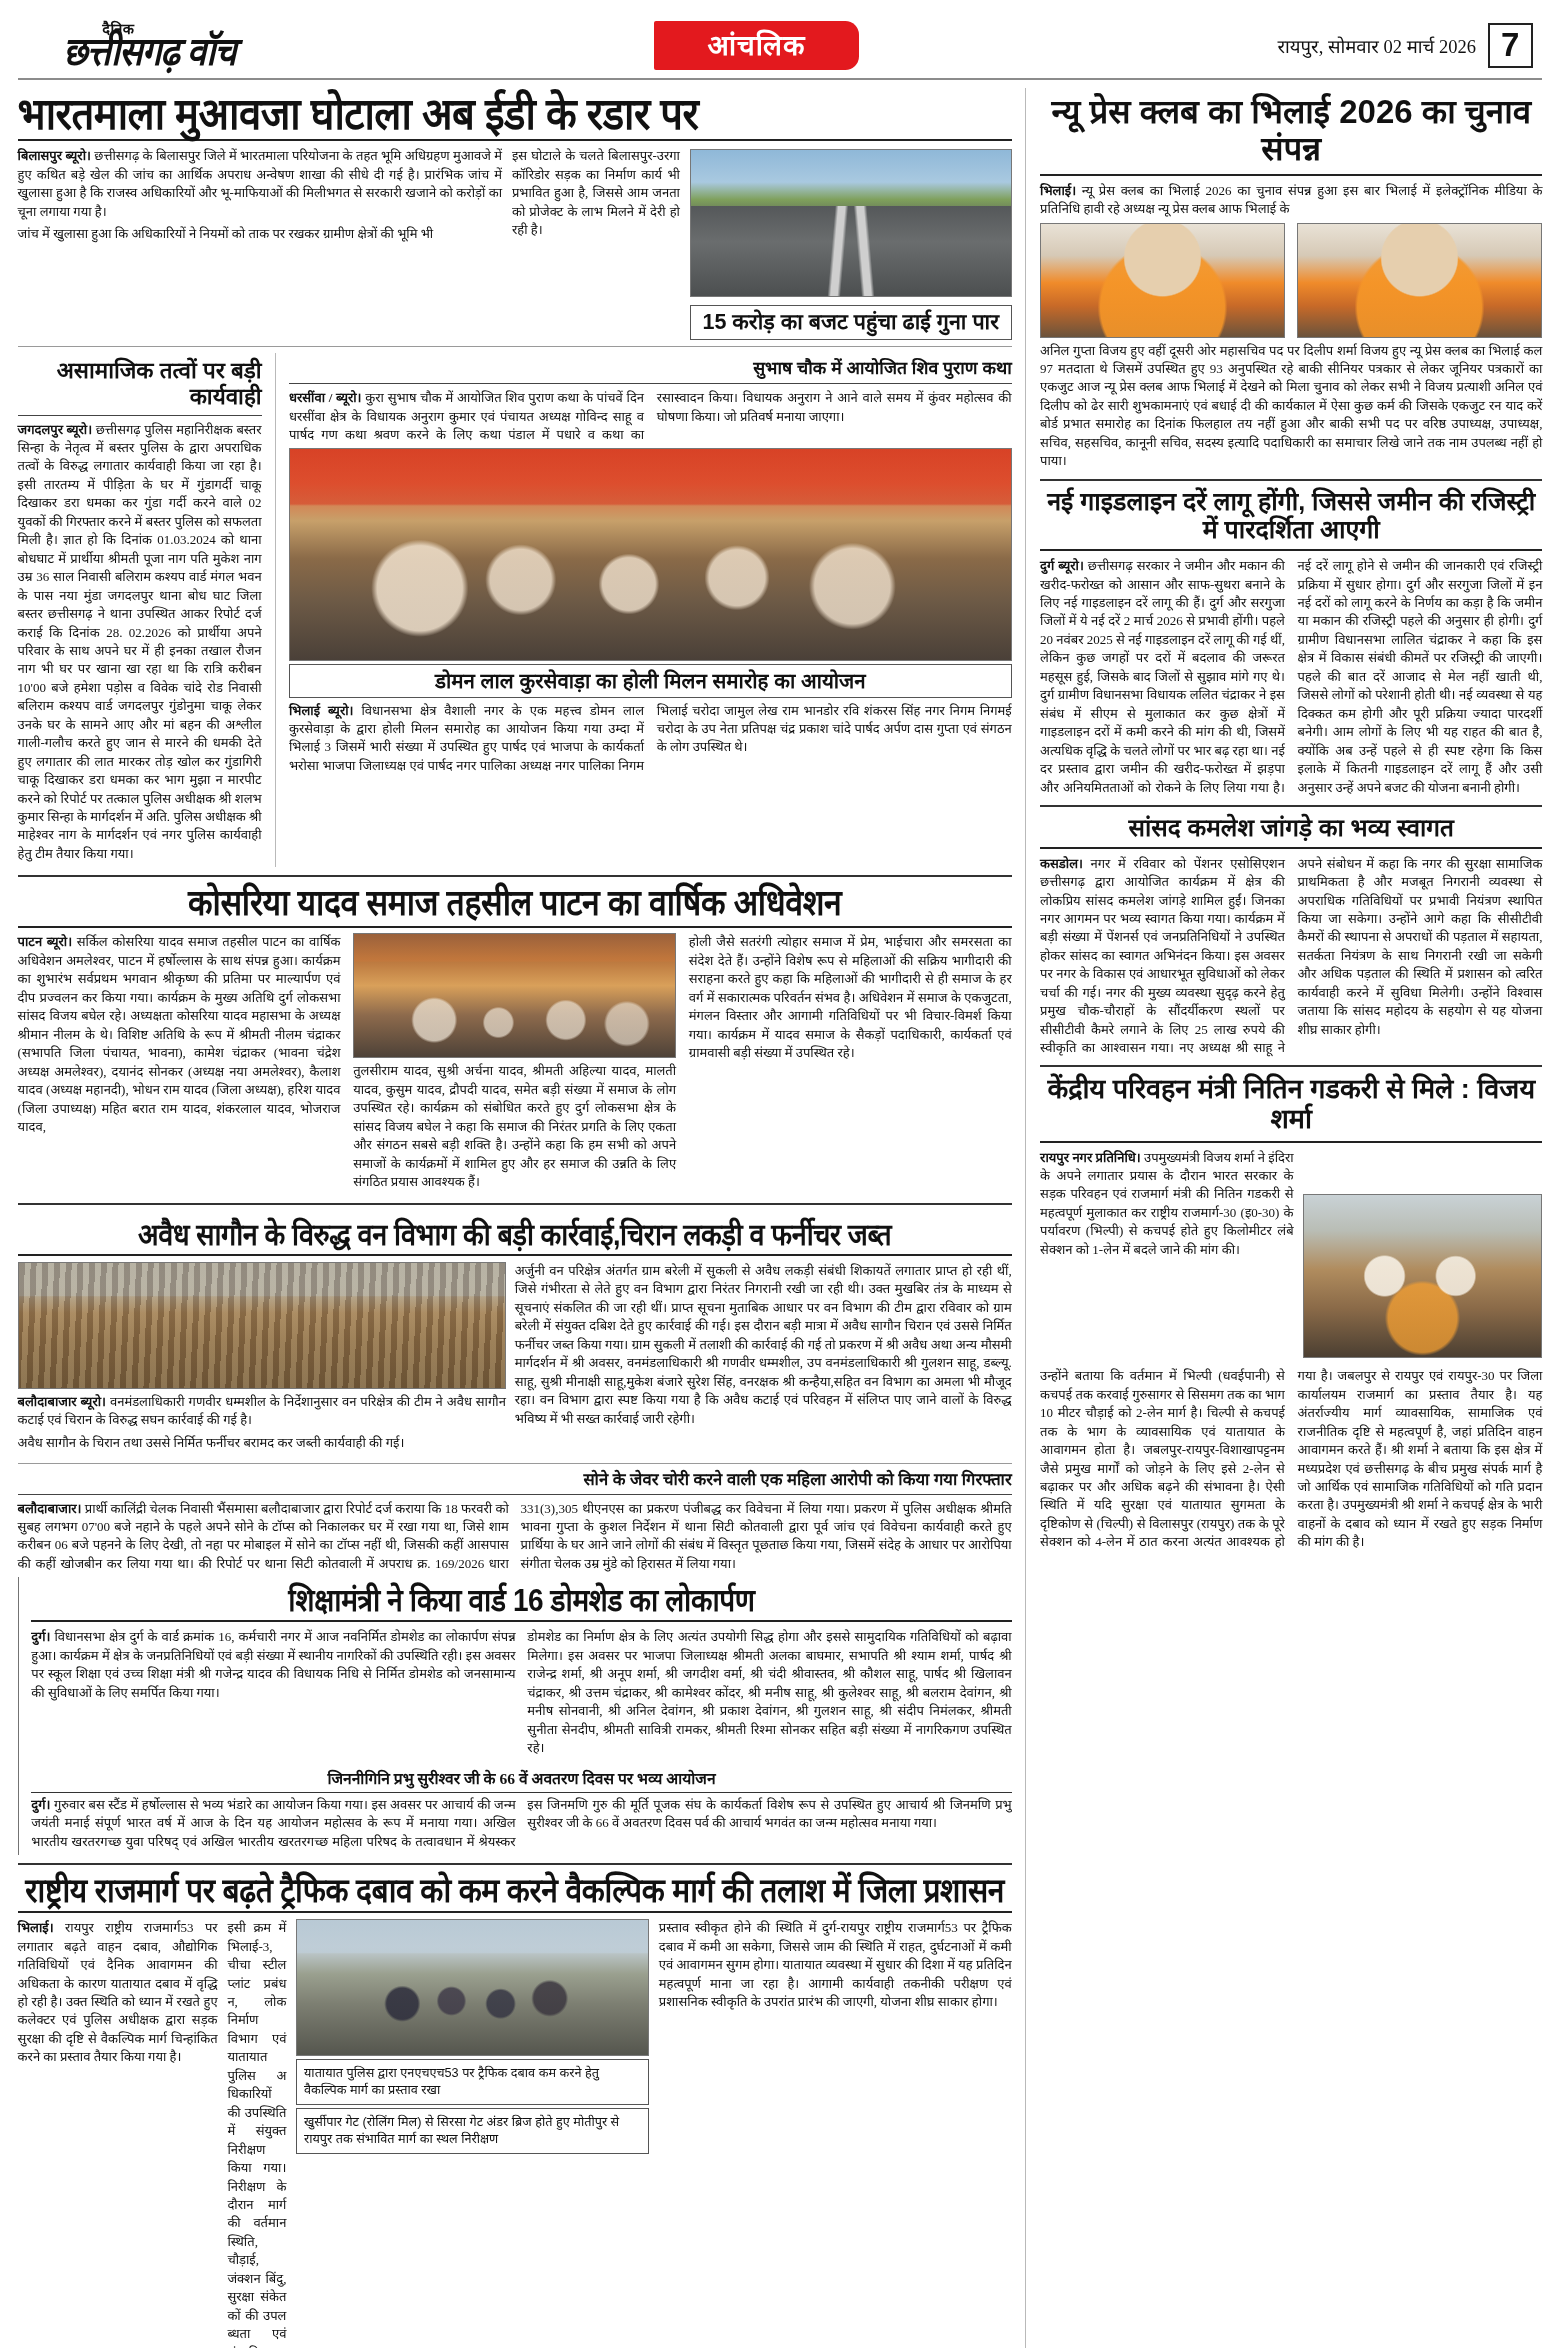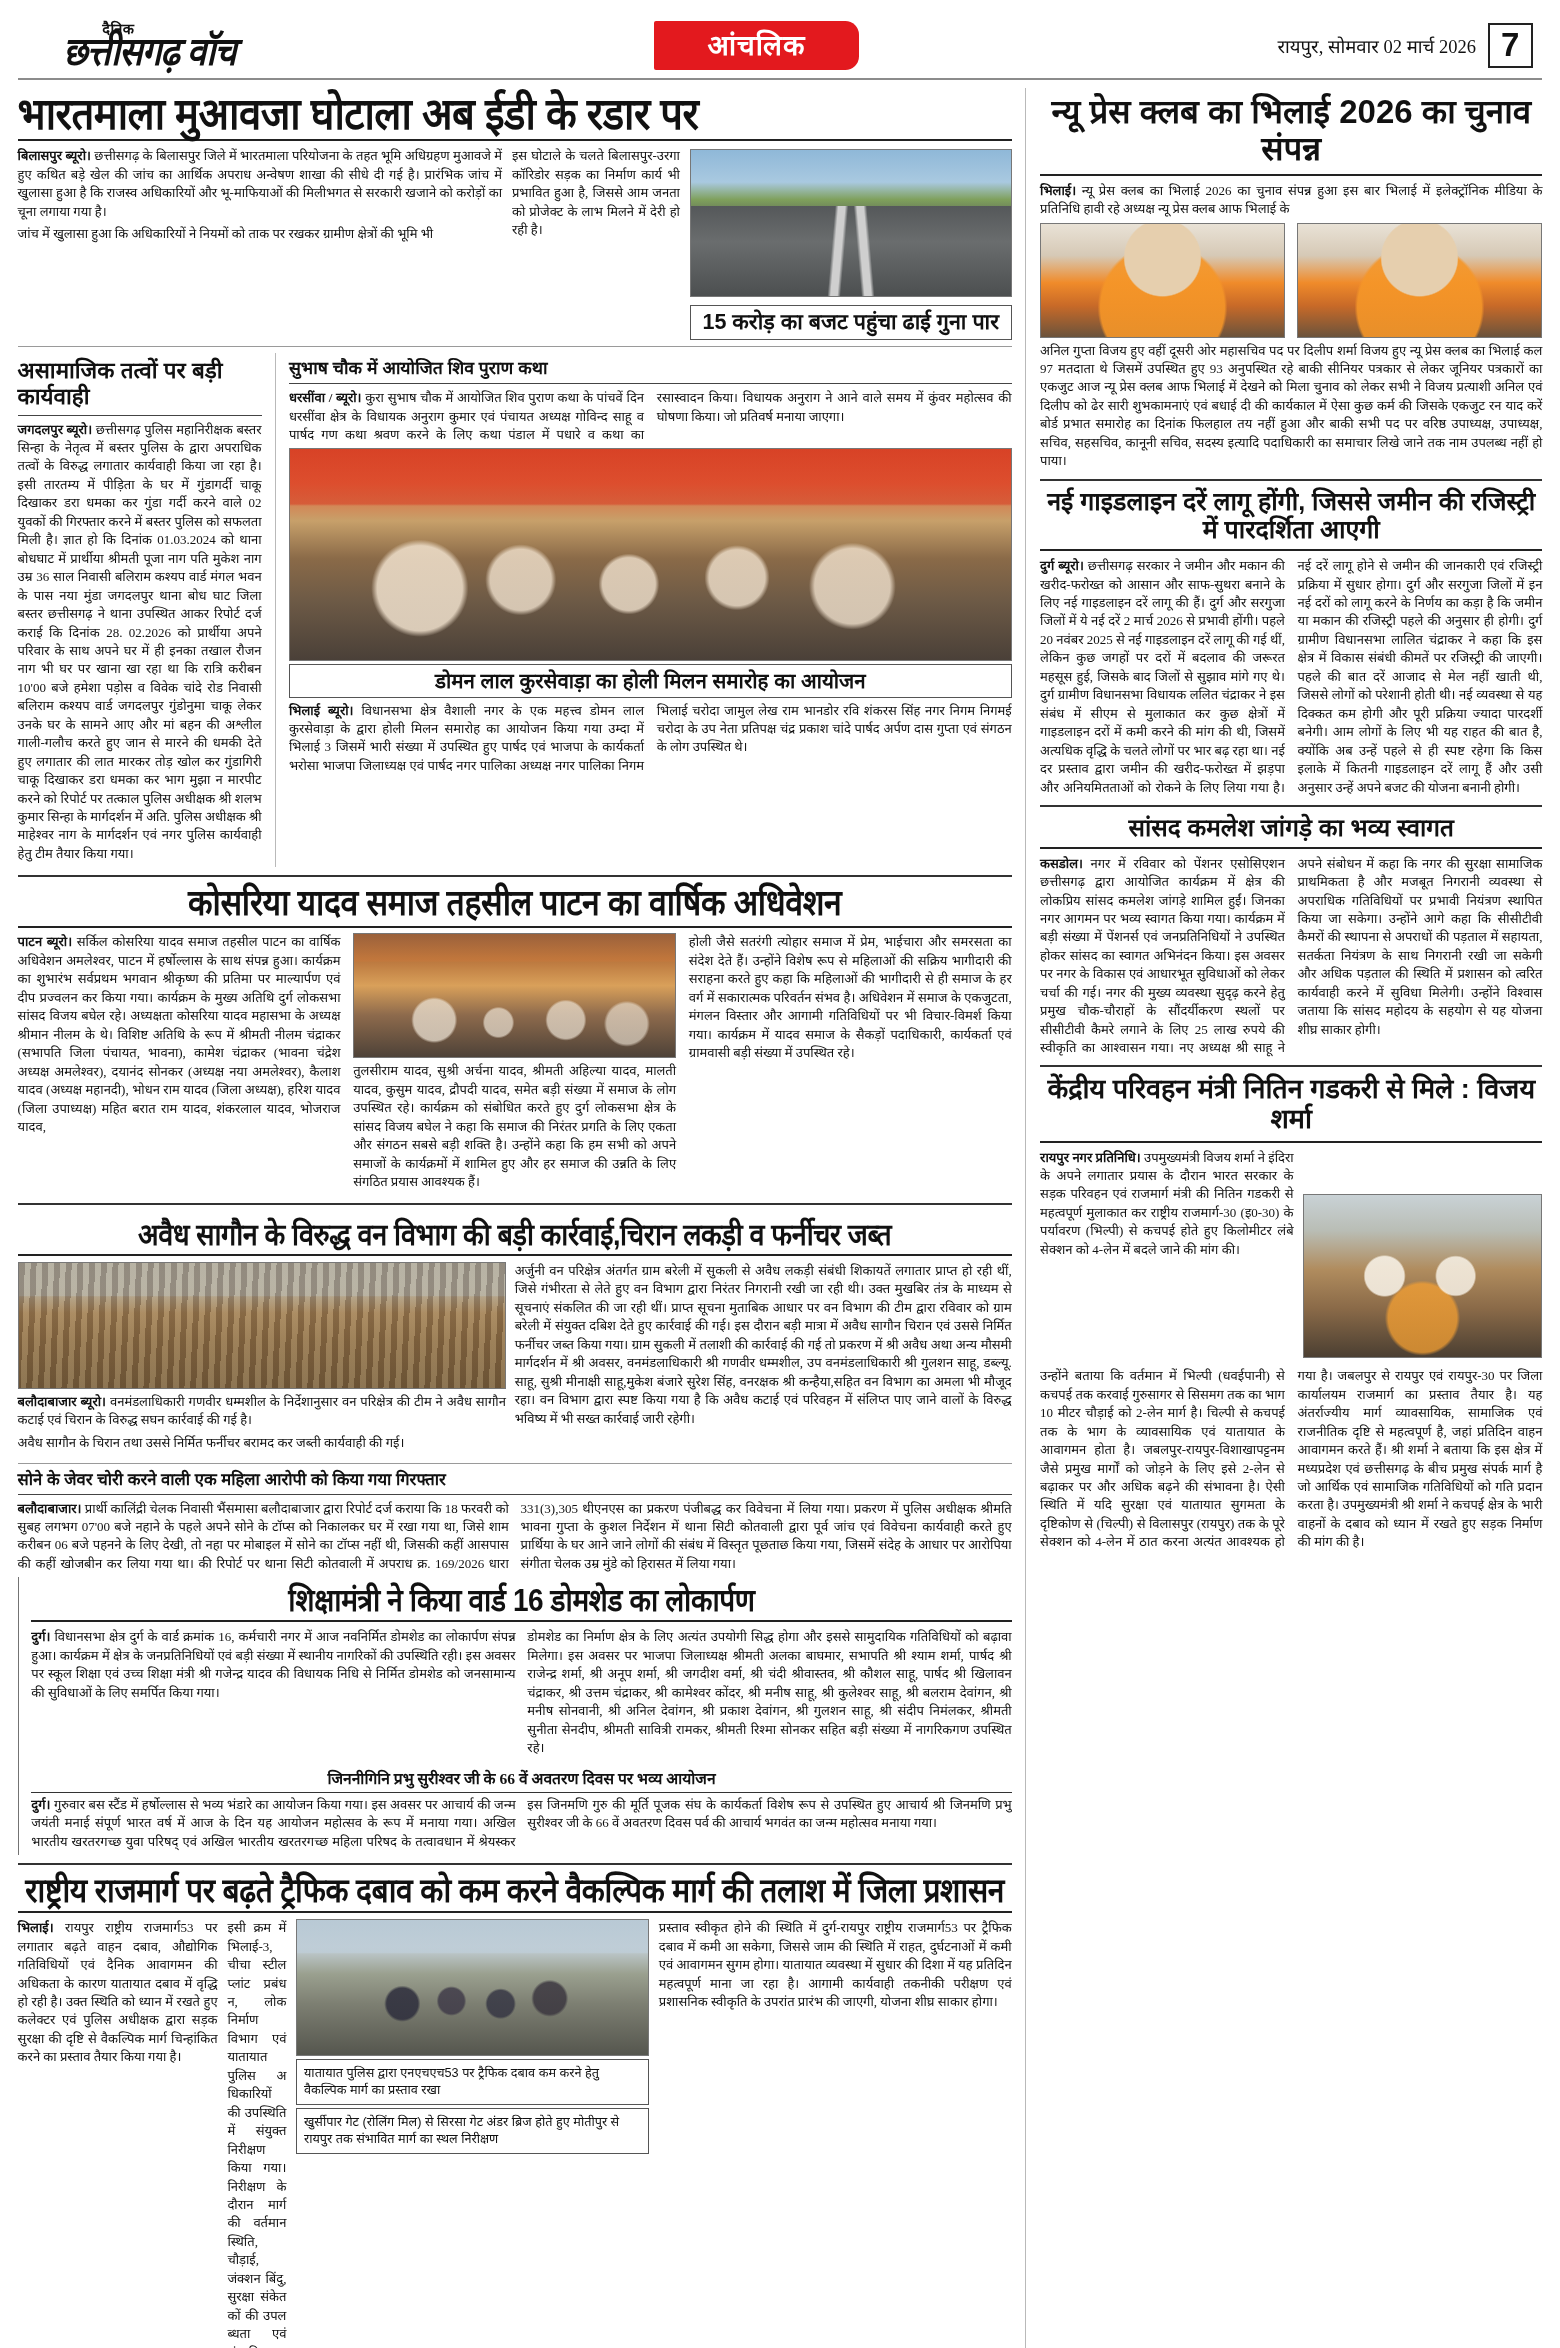--- a/index.html
+++ b/index.html
@@ -63,21 +63,21 @@
   }
   h2.hl {
     font-family: "Liberation Sans", sans-serif;
     font-weight: bold; font-size: 29px; line-height: 1.12;
     text-align: center; margin: 5.9px 0 5.9px 0;
   }
   h2.hl.cond { transform: scaleY(1.12); transform-origin: center top; letter-spacing: -0.4px;}
   h3.hl {
     font-family: "Liberation Sans", sans-serif;
     font-weight: bold; font-size: 22.4px; line-height: 1.15;
-    text-align: left; margin: 4.9px 0 4.9px 0;
+    text-align: right; margin: 4.9px 0 4.9px 0;
   }
   h4.subhl {
     font-family: "Liberation Serif", serif; font-weight: bold;
     font-size: 15.6px; text-align: center; margin: 3.9px 0 2.9px 0;
     border-bottom: 1px solid #333; padding-bottom: 2.9px;
   }
   .hl-line { border-bottom: 2px solid #222; margin: 2px 0 5.9px 0; }
   .hl-line-thin { border-bottom: 1px solid #444; margin: 2px 0 4.9px 0; }
 
   
@@ -367,21 +367,21 @@
 
       <div class="sep-thick"></div>
 
       <div>
         <h2 class="hl" style="font-size:27px;">केंद्रीय परिवहन मंत्री नितिन गडकरी से मिले : विजय शर्मा</h2>
         <div class="hl-line"></div>
         <div class="clearfix">
           <div class="photo ph-min img-right" style="width:239px;height:164px;margin-top:45px;"></div>
           <p class="body small-cap">
             <span class="lead">रायपुर नगर प्रतिनिधि।</span>
-            <span>उपमुख्यमंत्री विजय शर्मा ने इंदिरा के अपने लगातार प्रयास के दौरान भारत सरकार के सड़क परिवहन एवं राजमार्ग मंत्री की नितिन गडकरी से महत्वपूर्ण मुलाकात कर राष्ट्रीय राजमार्ग-30 (इ0-30) के पर्यावरण (भिल्पी) से कचपई होते हुए किलोमीटर लंबे सेक्शन को 4-लेन में बदले जाने की मांग की।</span>
+            <span>उपमुख्यमंत्री विजय शर्मा ने इंदिरा के अपने लगातार प्रयास के दौरान भारत सरकार के सड़क परिवहन एवं राजमार्ग मंत्री की नितिन गडकरी से महत्वपूर्ण मुलाकात कर राष्ट्रीय राजमार्ग-30 (इ0-30) के पर्यावरण (भिल्पी) से कचपई होते हुए किलोमीटर लंबे सेक्शन को 1-लेन में बदले जाने की मांग की।</span>
           </p>
         </div>
         <p class="body small-cap" style="column-count:2;column-gap:12.7px;margin-top:3.9px;">उन्होंने बताया कि वर्तमान में भिल्पी (धवईपानी) से कचपई तक करवाई गुरुसागर से सिसमग तक का भाग 10 मीटर चौड़ाई को 2-लेन मार्ग है। चिल्पी से कचपई तक के भाग के व्यावसायिक एवं यातायात के आवागमन होता है। जबलपुर-रायपुर-विशाखापट्टनम जैसे प्रमुख मार्गों को जोड़ने के लिए इसे 2-लेन से बढ़ाकर पर और अधिक बढ़ने की संभावना है। ऐसी स्थिति में यदि सुरक्षा एवं यातायात सुगमता के दृष्टिकोण से (चिल्पी) से विलासपुर (रायपुर) तक के पूरे सेक्शन को 4-लेन में ठात करना अत्यंत आवश्यक हो गया है। जबलपुर से रायपुर एवं रायपुर-30 पर जिला कार्यालयम राजमार्ग का प्रस्ताव तैयार है। यह अंतर्राज्यीय मार्ग व्यावसायिक, सामाजिक एवं राजनीतिक दृष्टि से महत्वपूर्ण है, जहां प्रतिदिन वाहन आवागमन करते हैं। श्री शर्मा ने बताया कि इस क्षेत्र में मध्यप्रदेश एवं छत्तीसगढ़ के बीच प्रमुख संपर्क मार्ग है जो आर्थिक एवं सामाजिक गतिविधियों को गति प्रदान करता है। उपमुख्यमंत्री श्री शर्मा ने कचपई क्षेत्र के भारी वाहनों के दबाव को ध्यान में रखते हुए सड़क निर्माण की मांग की है।</p>
       </div>
 
     </div>
   </div>
 
 </div>
 

